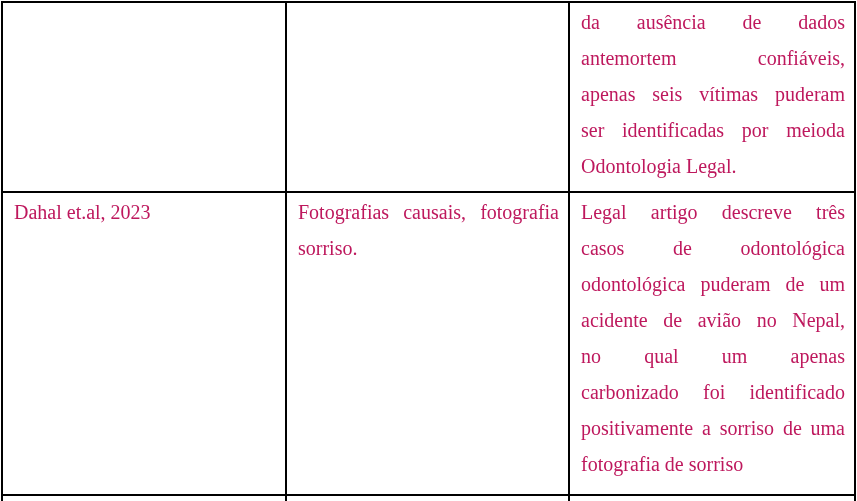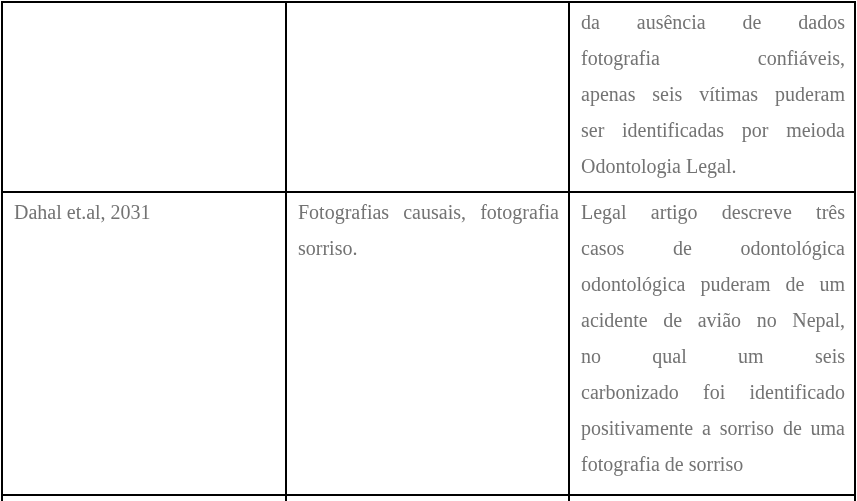--- a/index.html
+++ b/index.html
@@ -23,21 +23,21 @@
     top: 1px;
     width: 853px;
     border-collapse: collapse;
     table-layout: fixed;
   }
   td.cell {
     border: 2px solid #000000;
     vertical-align: top;
     padding: 1px 9px 0 11px;
     font-size: 20px;
-    color: #737373;
+    color: #be185d;
     overflow: hidden;
   }
   tr.row-1 { height: 190px; }
   tr.row-2 { height: 303px; }
   tr.row-3 { height: 60px; }
   .ln {
     line-height: 36px;
     white-space: normal;
   }
   .jl {
@@ -58,40 +58,40 @@
       <col style="width:284px">
       <col style="width:283px">
       <col style="width:286px">
     </colgroup>
     <tbody>
       <tr class="row-1">
         <td class="cell"></td>
         <td class="cell"></td>
         <td class="cell">
             <div class="ln jl">da ausência de dados</div>
-            <div class="ln jl">fotografia confiáveis,</div>
+            <div class="ln jl">antemortem confiáveis,</div>
             <div class="ln jl">apenas seis vítimas puderam</div>
             <div class="ln jl">ser identificadas por meioda</div>
             <div class="ln left-ln">Odontologia Legal.</div>
           </td>
       </tr>
       <tr class="row-2">
         <td class="cell">
-            <div class="ln left-ln">Dahal et.al, 2031</div>
+            <div class="ln left-ln">Dahal et.al, 2023</div>
           </td>
         <td class="cell">
             <div class="ln jl">Fotografias causais, fotografia</div>
             <div class="ln left-ln">sorriso.</div>
           </td>
         <td class="cell">
             <div class="ln jl">Legal artigo descreve três</div>
             <div class="ln jl">casos de odontológica</div>
             <div class="ln jl">odontológica puderam de um</div>
             <div class="ln jl">acidente de avião no Nepal,</div>
-            <div class="ln jl">no qual um seis</div>
+            <div class="ln jl">no qual um apenas</div>
             <div class="ln jl">carbonizado foi identificado</div>
             <div class="ln jl">positivamente a sorriso de uma</div>
             <div class="ln left-ln">fotografia de sorriso</div>
           </td>
       </tr>
       <tr class="row-3">
         <td class="cell"></td>
         <td class="cell"></td>
         <td class="cell"></td>
       </tr>

